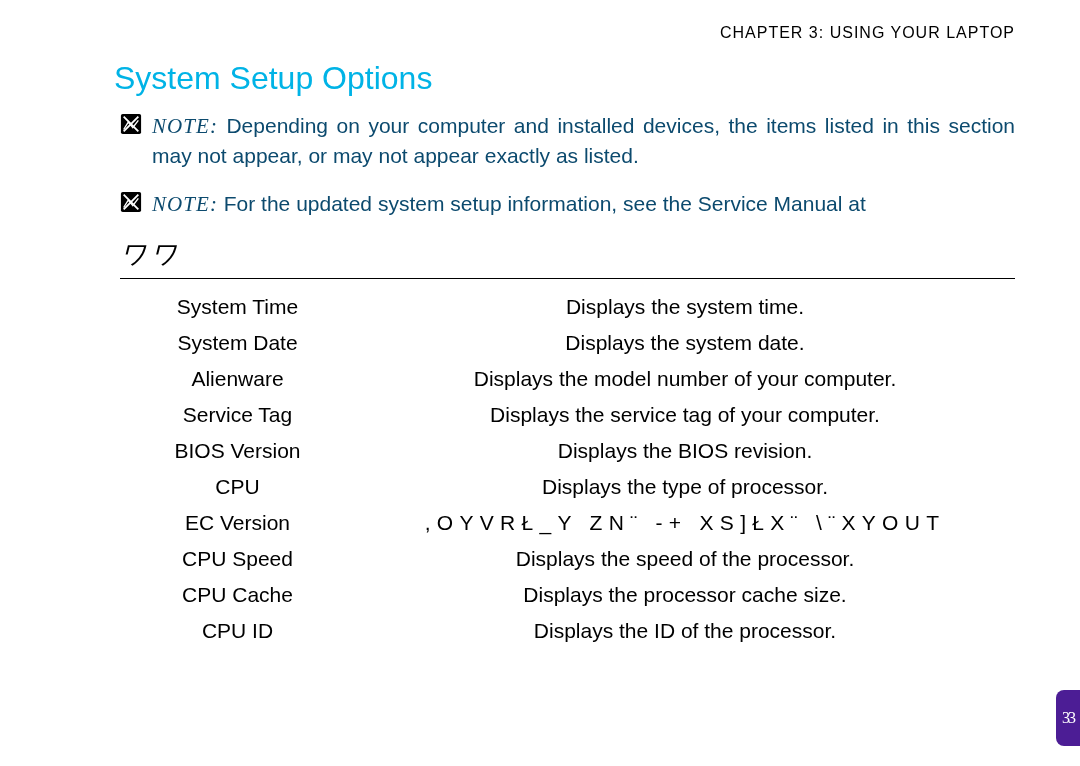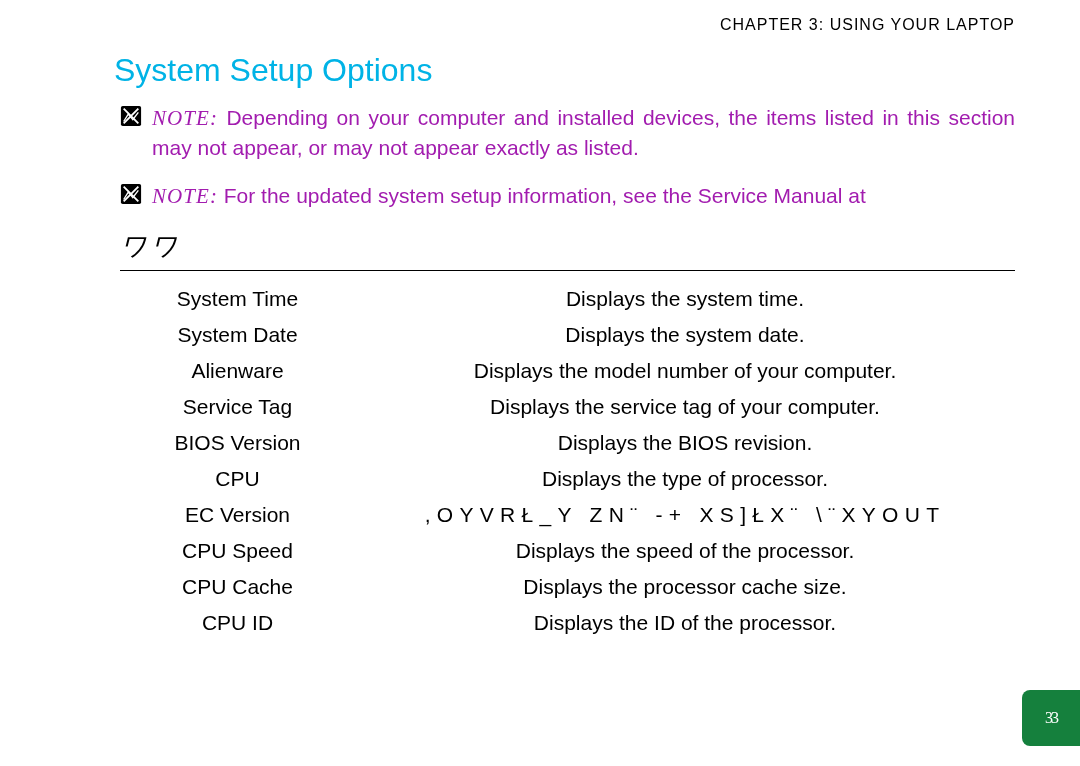--- a/index.html
+++ b/index.html
@@ -1,30 +1,30 @@
 <!DOCTYPE html>
 <html><head>
 <meta charset="utf-8">
 <style>
   * { box-sizing: border-box; margin: 0; padding: 0; }
   html, body { width: 1080px; height: 766px; background: #ffffff; font-family: Arial, Helvetica, sans-serif; color: #000; }
-  .page { position: relative; width: 1080px; height: 766px; padding: 16px 65px 0 120px; }
+  .page { position: relative; width: 1080px; height: 766px; padding: 24px 65px 0 120px; }
   .chapter-header { text-align: right; font-size: 16px; letter-spacing: 1px; color: #000; font-family: "Arial Narrow", Arial, sans-serif; margin-bottom: 18px; white-space: nowrap; }
   .title { color: #00b3e6; font-size: 32px; font-weight: 400; margin-bottom: 14px; margin-left: -6px; }
   .note { display: flex; align-items: flex-start; margin-bottom: 18px; }
   .note-icon { width: 22px; height: 22px; margin-right: 10px; flex-shrink: 0; margin-top: 2px; }
-  .note-text { font-size: 21px; line-height: 30px; color: #a21caf; text-align: justify; }
+  .note-text { font-size: 21px; line-height: 30px; color: #0c4a6e; text-align: justify; }
   .note2 .note-text { text-align: justify; }
   .section-label { font-family: serif; font-style: italic; font-size: 26px; margin-bottom: 6px; letter-spacing: 0.15em; }
   hr.sep { border: none; border-top: 1.2px solid #000; margin-bottom: 10px; }
   table.spec { width: 100%; border-collapse: collapse; text-align: center; }
   table.spec td { font-size: 21px; line-height: 30px; padding: 3px 0; vertical-align: top; }
   table.spec td.col1 { width: 235px; }
   .ec-garble { letter-spacing: 0.3em; }
-  .page-badge { position: absolute; right: 0; bottom: 20px; width: 58px; height: 56px; background: #15803d; border-top-left-radius: 8px; border-bottom-left-radius: 8px; color: #fff; display: flex; align-items: center; justify-content: center; font-size: 16px; font-family: Georgia, serif; letter-spacing: -2px; }
+  .page-badge { position: absolute; right: 0; bottom: 20px; width: 24px; height: 56px; background: #4c1d95; border-top-left-radius: 8px; border-bottom-left-radius: 8px; color: #fff; display: flex; align-items: center; justify-content: center; font-size: 16px; font-family: Georgia, serif; letter-spacing: -2px; }
 </style>
 </head>
 <body>
 
 <div class="page">
 
   <div class="chapter-header">CHAPTER 3: USING YOUR LAPTOP</div>
 
   <h1 class="title">System Setup Options</h1>
 

